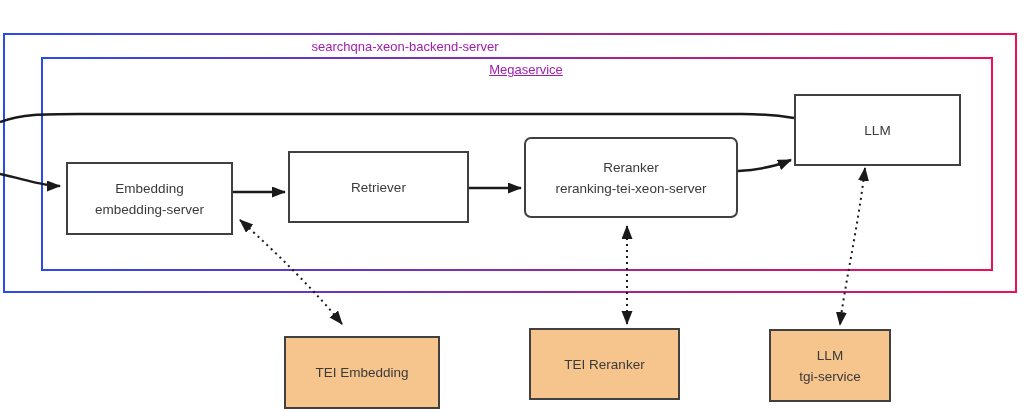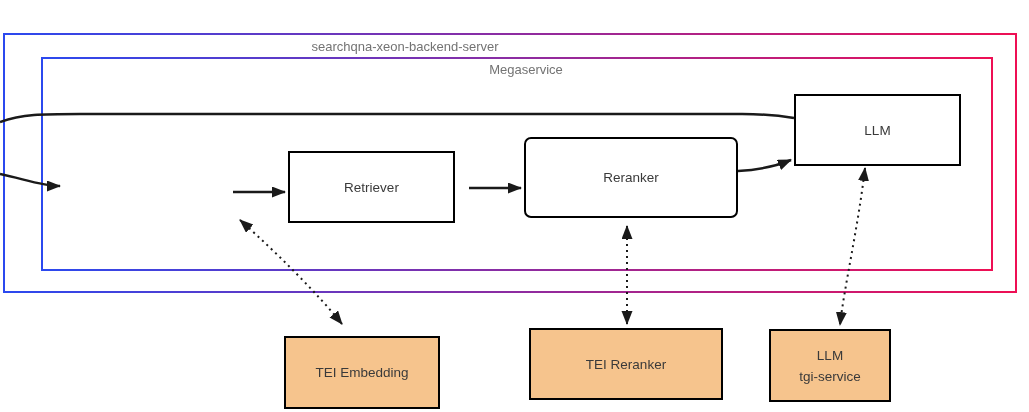--- a/index.html
+++ b/index.html
@@ -12,65 +12,70 @@
   }
   .svg-layer{
     position:absolute;left:0;top:0;width:1029px;height:412px;
     pointer-events:none;
     z-index:3;
   }
   .container-label{
     position:absolute;
     transform:translateX(-50%);
     font-size:13px;
-    color:#737373;
+    color:#a21caf;
     white-space:nowrap;
     z-index:2;
   }
   .node{
     position:absolute;
     box-sizing:border-box;
-    border:2px solid #000000;
+    border:2px solid #404040;
     background:#ffffff;
     display:flex;
     flex-direction:column;
     align-items:center;
     justify-content:center;
     text-align:center;
     z-index:2;
     color:#3a3a3a;
     font-size:13.5px;
     line-height:21px;
   }
   .node.external{ background:#f6c48d; }
   .node .t1,.node .t2{ white-space:nowrap; }
   
   #n-embedding    { left:66px;  top:162px; width:167px; height:73px; }
-  #n-retriever    { left:288px; top:151px; width:167px; height:72px; }
+  #n-retriever    { left:288px; top:151px; width:181px; height:72px; }
   #n-reranker     { left:524px; top:137px; width:214px; height:81px;border-radius:7px; }
   #n-llm          { left:794px; top:94px;  width:167px; height:72px; }
   #n-tei-embedding{ left:284px; top:336px; width:156px; height:73px; }
-  #n-tei-reranker { left:529px; top:328px; width:194px; height:72px; }
+  #n-tei-reranker { left:529px; top:328px; width:151px; height:72px; }
   #n-tgi          { left:769px; top:329px; width:122px; height:73px; }
   #lbl-backend    { left:405px; top:39px; }
-  #lbl-megaservice{ left:526px; top:62px; }
+  #lbl-megaservice{ left:526px; top:62px;text-decoration:underline; }
 </style>
 </head>
 <body>
 
 <div class="canvas">
 
   <div class="container-label" id="lbl-backend">searchqna-xeon-backend-server</div>
   <div class="container-label" id="lbl-megaservice">Megaservice</div>
 
+  <div class="node" id="n-embedding">
+    <div class="t1">Embedding</div>
+    <div class="t2">embedding-server</div>
+  </div>
   <div class="node" id="n-retriever">
     <div class="t1">Retriever</div>
   </div>
   <div class="node" id="n-reranker">
     <div class="t1">Reranker</div>
+    <div class="t2">reranking-tei-xeon-server</div>
   </div>
   <div class="node" id="n-llm">
     <div class="t1">LLM</div>
   </div>
 
   <div class="node external" id="n-tei-embedding">
     <div class="t1">TEI Embedding</div>
   </div>
   <div class="node external" id="n-tei-reranker">
     <div class="t1">TEI Reranker</div>

